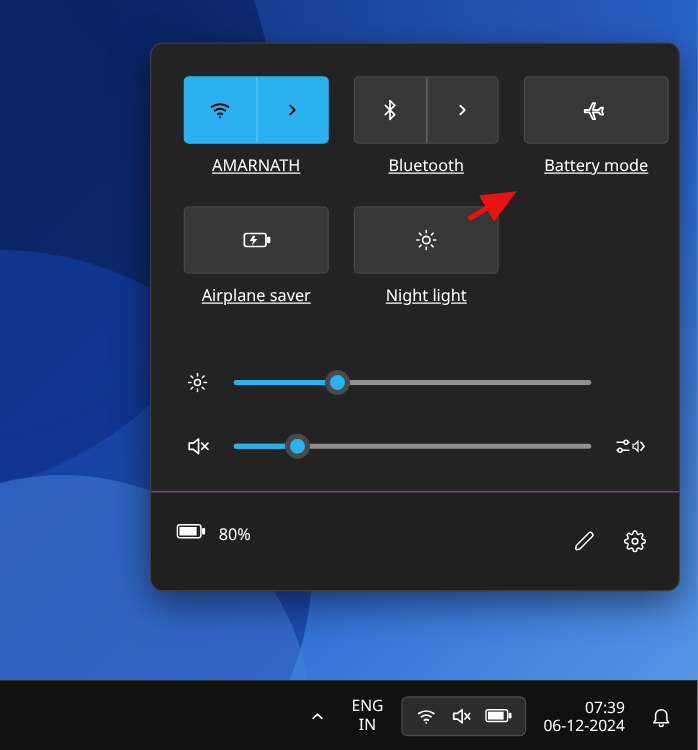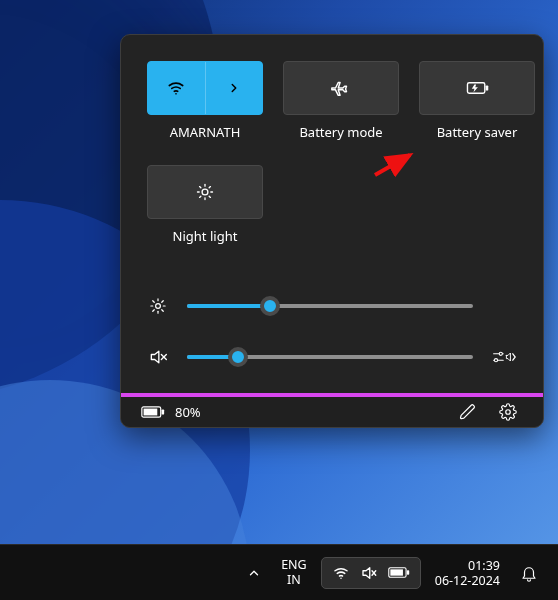--- a/index.html
+++ b/index.html
@@ -32,21 +32,21 @@
     box-shadow: 0 10px 30px rgba(0,0,0,0.5);
     display: flex;
     flex-direction: column;
   }
   .grid {
     display: grid;
     grid-template-columns: repeat(3, 1fr);
     gap: 16px 20px;
     padding: 26px 26px 12px 26px;
   }
-  .tile-wrap { display: flex; flex-direction: column; align-items: center; }
+  .tile-wrap { display: flex; flex-direction: column; align-items: center; text-decoration: underline; }
   .tile {
     width: 116px;
     height: 54px;
     border-radius: 4px;
     background: #373737;
     border: 1px solid #484848;
     display: flex;
     align-items: center;
     justify-content: center;
     position: relative;
@@ -110,24 +110,23 @@
     top: 50%;
     width: 20px;
     height: 20px;
     background: #29b2ef;
     border: 4px solid #4a4a4a;
     border-radius: 50%;
     transform: translate(-50%, -50%);
   }
 
   .footer {
-    border-top: 4px solid #d946ef;
-    padding: 0 20px;
-    display: flex;
-    align-items: center;
+    border-top: 1px solid #d946ef;
+    padding: 24px 20px;
+    display: flex;
     gap: 10px;
     font-size: 13px;
     background: #202020;
     border-radius: 0 0 10px 10px;
   }
   .footer .spacer { flex: 1; }
   .footer .fbtn {
     width: 30px; height: 30px;
     display: flex; align-items: center; justify-content: center;
     border-radius: 4px;
@@ -206,20 +205,39 @@
           <span class="icon">
             <svg width="14" height="14" viewBox="0 0 24 24" fill="none" stroke="#000" stroke-width="2.5" stroke-linecap="round" stroke-linejoin="round">
                 <polyline points="9 6 15 12 9 18"></polyline>
               </svg>
           </span>
         </div>
       </div>
       <div class="tile-label">AMARNATH</div>
     </div>
 
+    <div class="tile-wrap">
+      <div class="tile split">
+        <div class="half left">
+          <span class="icon">
+            <svg width="18" height="18" viewBox="0 0 24 24" fill="none" stroke="#fff" stroke-width="1.8" stroke-linecap="round" stroke-linejoin="round">
+              <path d="M7 7l10 10-5 5V2l5 5L7 17"></path>
+            </svg>
+          </span>
+        </div>
+        <div class="half">
+          <span class="icon">
+            <svg width="14" height="14" viewBox="0 0 24 24" fill="none" stroke="#fff" stroke-width="2.5" stroke-linecap="round" stroke-linejoin="round">
+                <polyline points="9 6 15 12 9 18"></polyline>
+              </svg>
+          </span>
+        </div>
+      </div>
+      <div class="tile-label">Bluetooth</div>
+    </div>
 
     <div class="tile-wrap">
       <div class="tile">
         <span class="icon">
           <svg width="22" height="22" viewBox="0 0 24 24" fill="none" stroke="#fff" stroke-width="1.6" stroke-linecap="round" stroke-linejoin="round">
             <path d="M2 12h4l3-6h2l-2 6h5l2-2h2l-1 3 1 3h-2l-2-2h-5l2 6H9l-3-6H2z" fill="none"></path>
           </svg>
         </span>
       </div>
       <div class="tile-label">Battery mode</div>
@@ -228,21 +246,21 @@
     <div class="tile-wrap">
       <div class="tile">
         <span class="icon">
           <svg width="26" height="18" viewBox="0 0 30 18" fill="none" stroke="#fff" stroke-width="1.6">
             <rect x="4" y="3" width="20" height="12" rx="2"></rect>
             <rect x="25" y="6" width="3" height="6" rx="1" fill="#fff" stroke="none"></rect>
             <path d="M12 5l-3 5h3l-1 4 5-6h-3l1-3z" fill="#fff" stroke="none"></path>
           </svg>
         </span>
       </div>
-      <div class="tile-label">Battery saver</div>
+      <div class="tile-label">Airplane saver</div>
     </div>
 
     <div class="tile-wrap">
       <div class="tile">
         <span class="icon">
           <svg width="20" height="20" viewBox="0 0 24 24" fill="none" stroke="#fff" stroke-width="1.6" stroke-linecap="round">
             <circle cx="12" cy="12" r="3.5"></circle>
             <line x1="12" y1="3" x2="12" y2="5"></line>
             <line x1="12" y1="19" x2="12" y2="21"></line>
             <line x1="3" y1="12" x2="5" y2="12"></line>
@@ -379,21 +397,21 @@
     </span>
     <span class="icon">
       <svg width="22" height="13" viewBox="0 0 28 14" fill="none" stroke="#fff" stroke-width="1.4">
         <rect x="1" y="1" width="22" height="12" rx="2"></rect>
           <rect x="24" y="4" width="3" height="6" rx="1" fill="#fff" stroke="none"></rect>
           <rect x="3" y="3" width="16" height="8" fill="#fff" stroke="none"></rect>
       </svg>
     </span>
   </div>
   <div class="tray-btn clock">
-    <span>01:39</span>
+    <span>07:39</span>
     <span>06-12-2024</span>
   </div>
   <div class="tray-btn">
     <span class="icon">
       <svg width="18" height="18" viewBox="0 0 24 24" fill="none" stroke="#fff" stroke-width="1.6" stroke-linecap="round" stroke-linejoin="round">
         <path d="M18 16v-5a6 6 0 1 0-12 0v5l-2 3h16z"></path>
           <path d="M10 21a2 2 0 0 0 4 0"></path>
       </svg>
     </span>
   </div>

